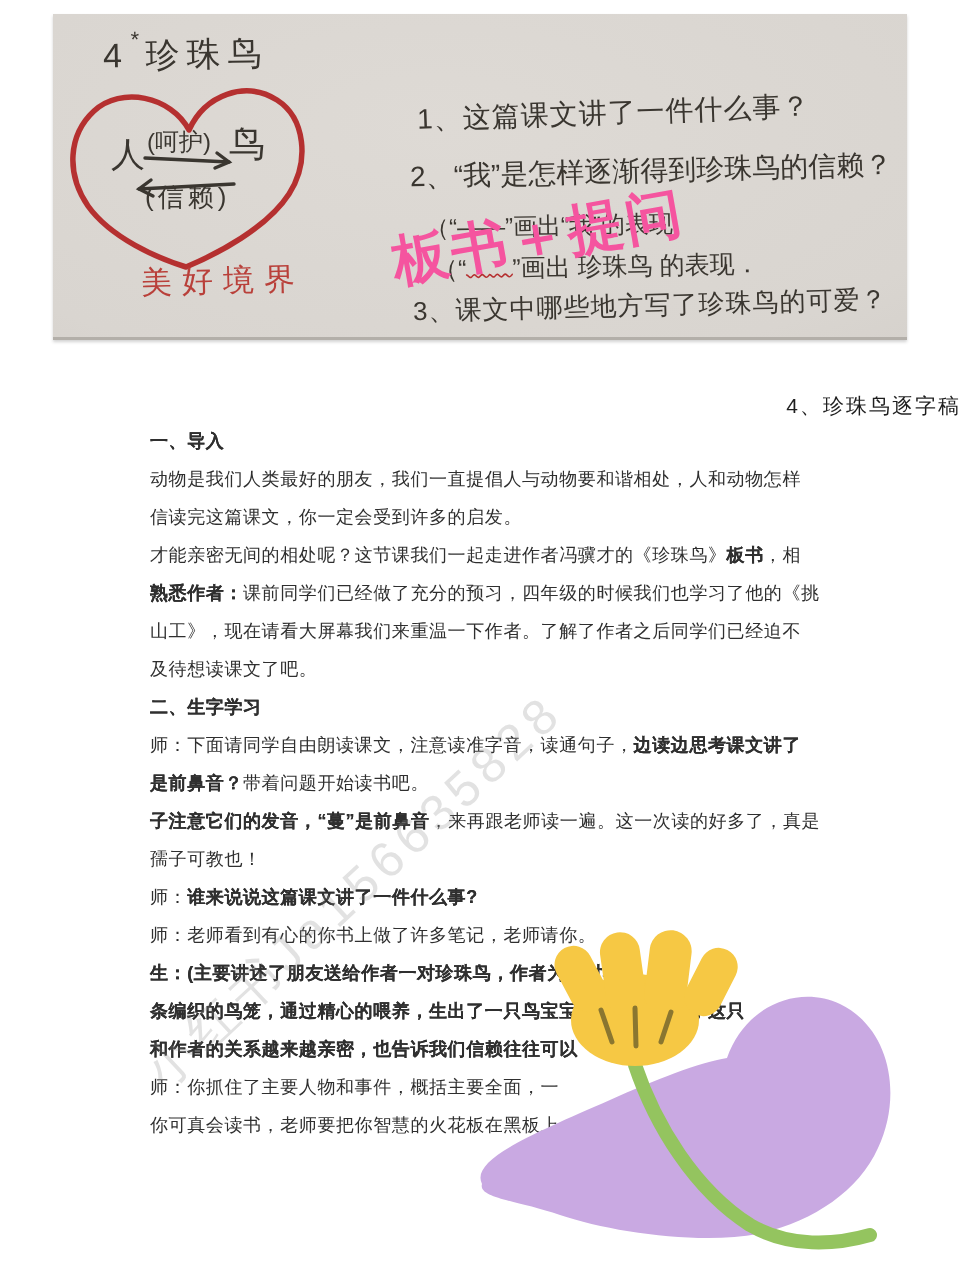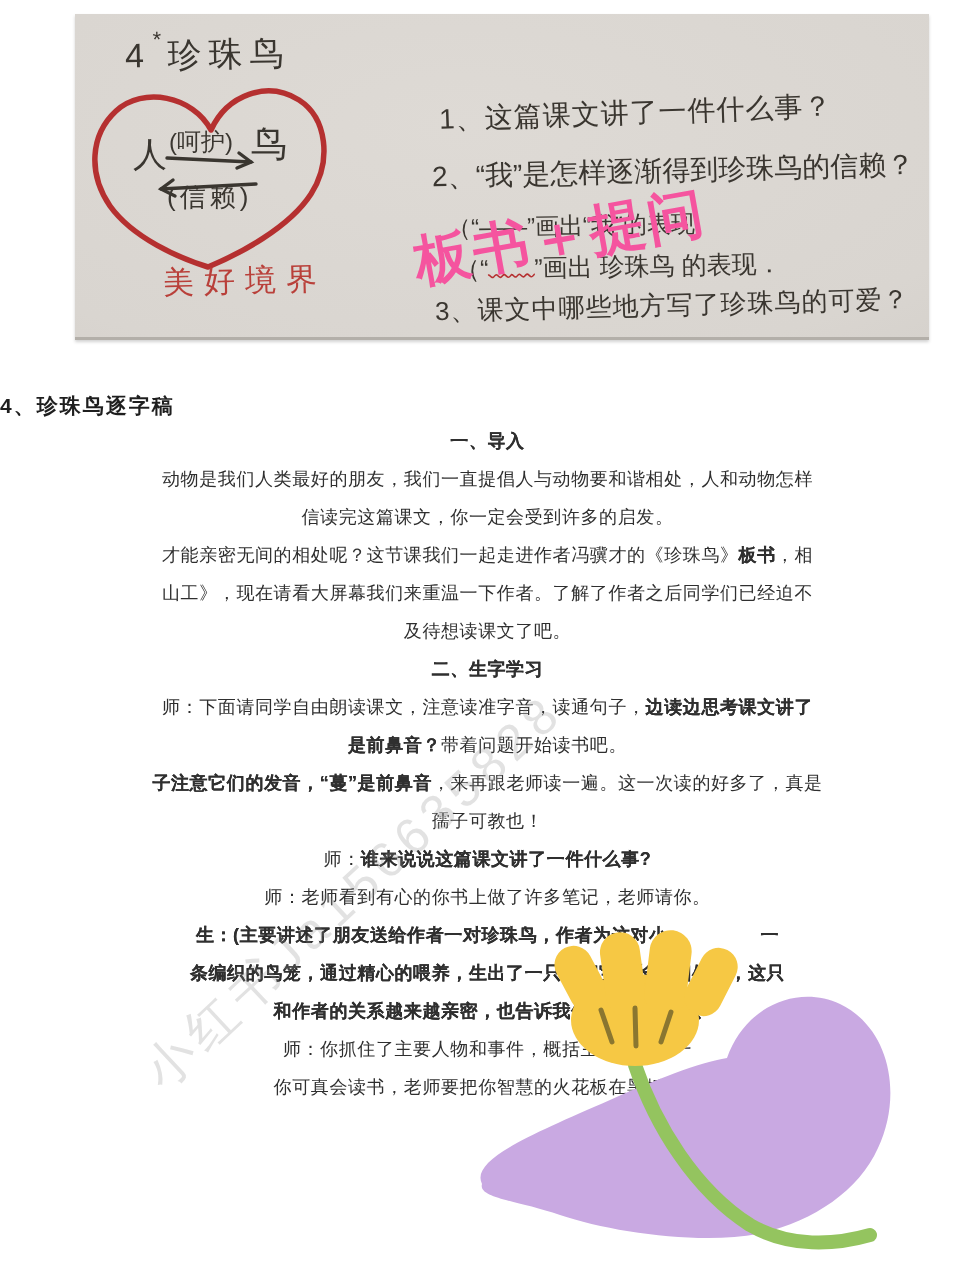--- a/index.html
+++ b/index.html
@@ -16,45 +16,45 @@
     --watermark-gray:rgba(140,140,140,.25);
   }
   *{margin:0;padding:0;box-sizing:border-box;}
   html,body{width:961px;height:1280px;background:#fff;overflow:hidden;
     font-family:"Liberation Sans","DejaVu Sans",sans-serif;color:var(--doc-text);}
   .page{position:relative;width:961px;height:1280px;background:#fff;}
 
   
   .photo{position:absolute;left:53px;top:14px;width:854px;height:326px;
     background:radial-gradient(120% 140% at 45% 35%, #dedad5 0%, var(--photo-bg) 55%, #ccc8c2 100%);
-    border-bottom:3px solid #b3afa9;box-shadow:0 2px 3px rgba(0,0,0,.18);margin-left:22px;}
+    border-bottom:3px solid #b3afa9;box-shadow:0 2px 3px rgba(0,0,0,.18);}
   .hw{position:absolute;color:var(--ink);white-space:nowrap;}
   .hw-title{left:50px;top:12px;font-size:34px;letter-spacing:7px;transform:rotate(-1deg);}
   .hw-title sup{font-size:22px;letter-spacing:0;vertical-align:20px;margin:0 6px 0 2px;}
   .hw-person{left:58px;top:118px;font-size:34px;}
   .hw-care{left:94px;top:112px;font-size:24px;}
   .hw-bird{left:176px;top:106px;font-size:36px;}
   .hw-trust{left:92px;top:166px;font-size:26px;letter-spacing:4px;}
   .hw-caption{left:88px;top:246px;font-size:31px;letter-spacing:10px;color:var(--caption-red);transform:rotate(-1.5deg);}
   .heart-svg{position:absolute;left:12px;top:74px;}
   .q{position:absolute;color:var(--ink);white-space:nowrap;}
   .q0{left:364px;top:80px;font-size:28px;transform:rotate(-2deg);letter-spacing:1px;}
   .q1{left:357px;top:138px;font-size:28px;transform:rotate(-1.5deg);}
   .q2{left:372px;top:196px;font-size:24px;transform:rotate(-1deg);}
   .q3{left:380px;top:236px;font-size:25px;transform:rotate(-1deg);}
   .q4{left:360px;top:274px;font-size:26px;transform:rotate(-1.5deg);letter-spacing:1px;}
   .q .red{color:var(--heart-red);font-weight:bold;letter-spacing:-2px;}
   .stamp{position:absolute;left:338px;top:186px;font-size:56px;font-weight:800;
     color:var(--stamp-pink);transform:rotate(-10deg);letter-spacing:3px;white-space:nowrap;z-index:5;}
 
   
-  .doc-title{position:absolute;left:0;top:392px;width:961px;text-align:left;
-    font-size:21px;font-weight:700;letter-spacing:2px;color:#1e1e1e;}
+  .doc-title{position:absolute;left:0;top:392px;width:961px;text-align:right;
+    font-size:21px;font-weight:400;letter-spacing:2px;color:#1e1e1e;}
   .transcript{position:absolute;left:150px;top:422px;width:675px;}
-  .tl{height:38px;line-height:38px;font-size:18px;letter-spacing:.6px;white-space:nowrap;color:var(--doc-text);text-align:center;}
+  .tl{height:38px;line-height:38px;font-size:18px;letter-spacing:.6px;white-space:nowrap;color:var(--doc-text);}
   .tl b{font-weight:700;text-shadow:0 0 .6px currentColor;}
 
   
   .watermark{position:absolute;left:152px;top:1046px;font-size:50px;letter-spacing:7px;
     color:var(--watermark-gray);transform:rotate(-43deg);transform-origin:0 50%;
     white-space:nowrap;z-index:3;pointer-events:none;}
 
   
   .flower-svg{position:absolute;left:440px;top:930px;z-index:4;pointer-events:none;}
 </style>
@@ -95,20 +95,21 @@
 
     <div class="stamp">板书＋提问</div>
   </div>
 
   <div class="doc-title">4、珍珠鸟逐字稿</div>
   <div class="transcript" id="transcript">
       <div class="tl"><b>一、导入</b></div>
       <div class="tl"><span>动物是我们人类最好的朋友，我们一直提倡人与动物要和谐相处，人和动物怎样</span></div>
       <div class="tl"><span>信读完这篇课文，你一定会受到许多的启发。</span></div>
       <div class="tl"><span>才能亲密无间的相处呢？这节课我们一起走进作者冯骥才的《珍珠鸟》</span><b>板书</b><span>，相</span></div>
+      <div class="tl"><b>熟悉作者：</b><span>课前同学们已经做了充分的预习，四年级的时候我们也学习了他的《挑</span></div>
       <div class="tl"><span>山工》，现在请看大屏幕我们来重温一下作者。了解了作者之后同学们已经迫不</span></div>
       <div class="tl"><span>及待想读课文了吧。</span></div>
       <div class="tl"><b>二、生字学习</b></div>
       <div class="tl"><span>师：下面请同学自由朗读课文，注意读准字音，读通句子，</span><b>边读边思考课文讲了</b></div>
       <div class="tl"><b>是前鼻音？</b><span>带着问题开始读书吧。</span></div>
       <div class="tl"><b>子注意它们的发音，“蔓”是前鼻音</b><span>，来再跟老师读一遍。这一次读的好多了，真是</span></div>
       <div class="tl"><span>孺子可教也！</span></div>
       <div class="tl"><span>师：</span><b>谁来说说这篇课文讲了一件什么事?</b></div>
       <div class="tl"><span>师：老师看到有心的你书上做了许多笔记，老师请你。</span></div>
       <div class="tl"><b>生：(主要讲述了朋友送给作者一对珍珠鸟，作者为这对小　　　　　一</b></div>

